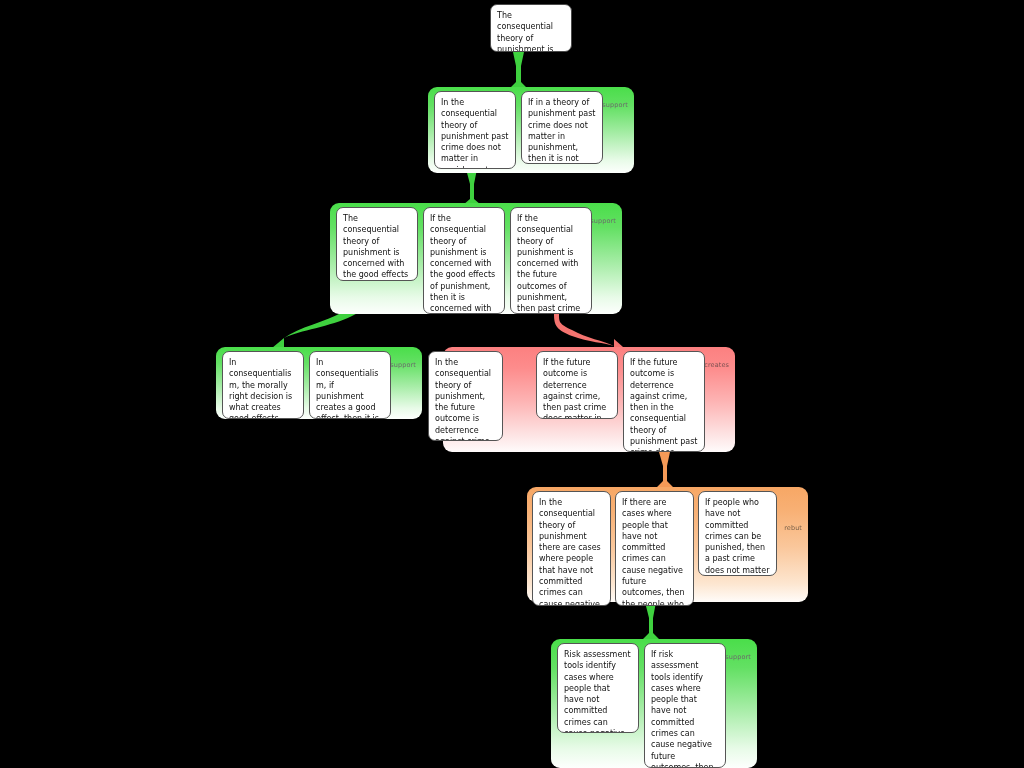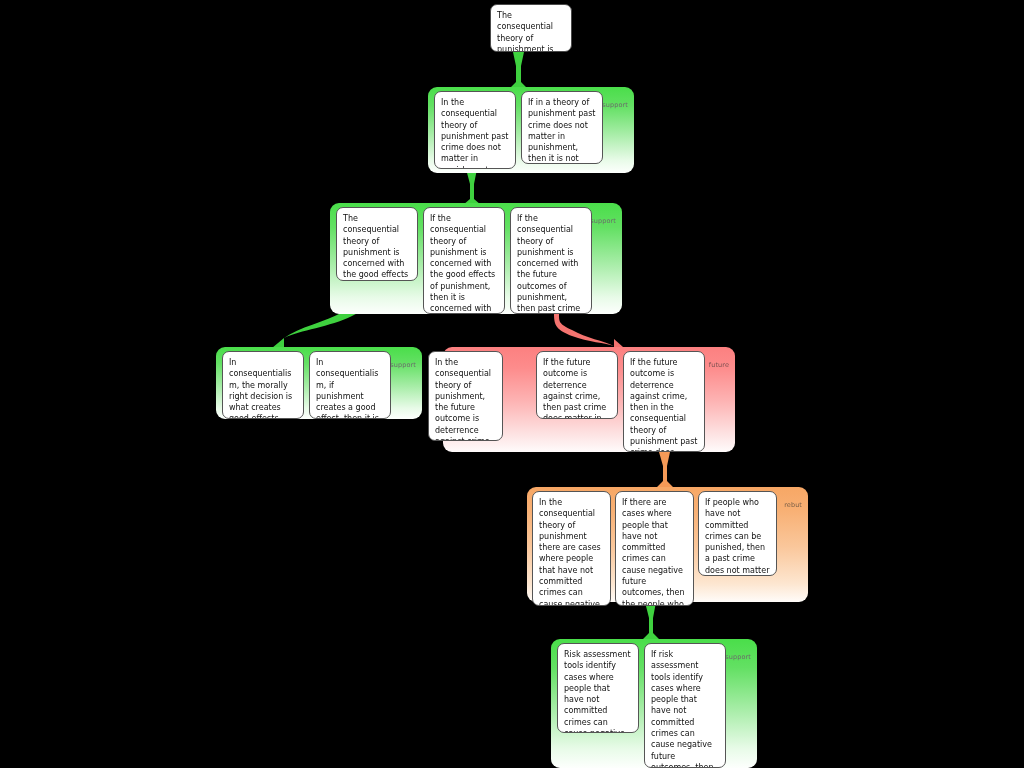--- a/index.html
+++ b/index.html
@@ -52,21 +52,21 @@
     position: absolute;
     top: 14px;
     right: 6px;
     font-size: 6.5px;
     line-height: 9px;
     color: #6b6b6b;
     letter-spacing: 0.1px;
     white-space: nowrap;
   }
   .group.oppose .group-label { color: #7a5050; }
-  .group.rebut  .group-label { color: #7a6048; }
+  .group.rebut  .group-label { color: #7a6048; margin-top: 23px; }
 
   
   .card {
     position: absolute;
     box-sizing: border-box;
     background: #ffffff;
     border: 1px solid #555555;
     border-radius: 7px;
     padding: 5px 6px 4px 6px;
     font-size: 8px;
@@ -149,21 +149,21 @@
     <span class="group-label">support</span>
   </div>
   <div class="card" style="left:222px; top:351px; width:82px; height:68px;">
     <span class="card-text">In consequentialism, the morally right decision is what creates good effects.</span>
   </div>
   <div class="card" style="left:309px; top:351px; width:82px; height:68px;">
     <span class="card-text">In consequentialism, if punishment creates a good effect, then it is a morally right decision.</span>
   </div>
 
   <div class="group oppose" style="left:443px; top:347px; width:292px; height:105px;">
-    <span class="group-label">future</span>
+    <span class="group-label">creates</span>
   </div>
   <div class="card" style="left:428px; top:351px; width:75px; height:90px;">
     <span class="card-text">In the consequential theory of punishment, the future outcome is deterrence against crime.</span>
   </div>
   <div class="card" style="left:536px; top:351px; width:82px; height:68px;">
     <span class="card-text">If the future outcome is deterrence against crime, then past crime does matter in punishment.</span>
   </div>
   <div class="card" style="left:623px; top:351px; width:82px; height:101px;">
     <span class="card-text">If the future outcome is deterrence against crime, then in the consequential theory of punishment past crime does matter in punishment.</span>
   </div>

